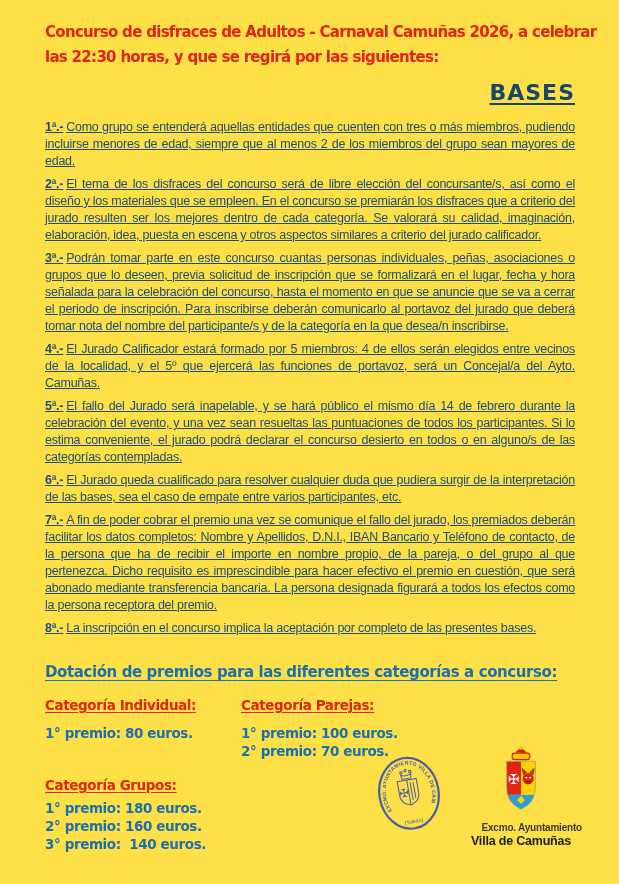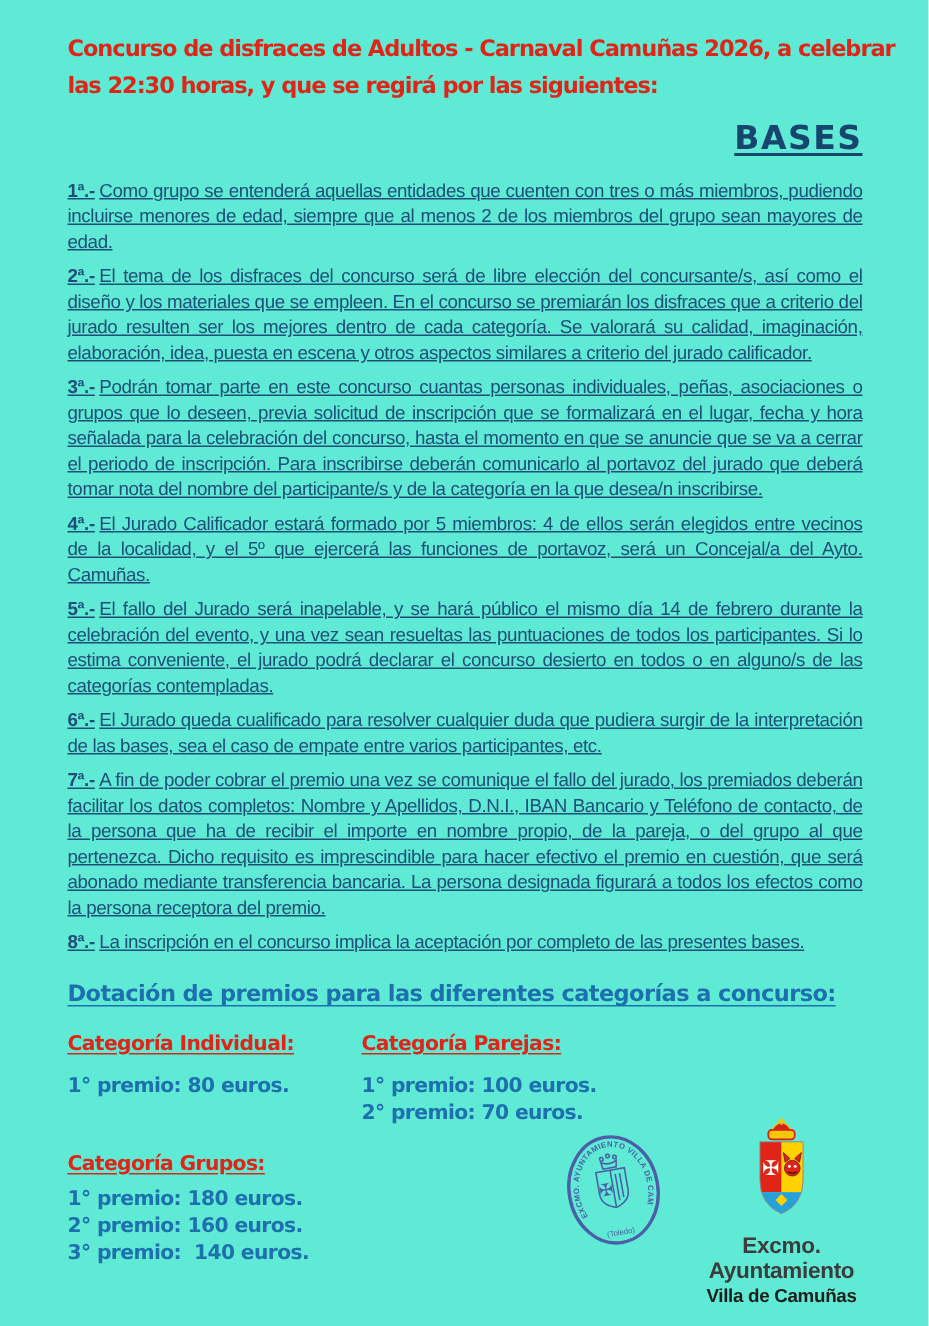--- a/index.html
+++ b/index.html
@@ -1,18 +1,18 @@
 <!DOCTYPE html>
 <html><head>
 <meta charset="utf-8">
 <style>
   html,body { margin:0; padding:0; background:#ffffff; }
   .page {
     position:relative; width:619px; height:884px; overflow:hidden;
-    background:#5eead4; box-sizing:border-box; padding:20px 44px 0 45px;
+    background:#fde047; box-sizing:border-box; padding:20px 44px 0 45px;
     font-family:"Liberation Sans", sans-serif;
   }
   
   .header-intro { margin:0; }
   .header-line {
     color:#e02417; font-family:"DejaVu Sans", sans-serif; font-weight:bold;
     font-size:15px; letter-spacing:-0.7px; line-height:25px; white-space:nowrap;
   }
   
   .doc-title { text-align:right; margin-top:10px; margin-bottom:14px; }
@@ -22,21 +22,21 @@
     text-underline-offset:3px;
   }
   
   .rules { }
   .rule {
     color:#1f4e79; font-size:12.5px; letter-spacing:-0.25px; line-height:17px;
     text-align:justify; margin:0 0 6px 0;text-decoration:underline;
   }
   .rule .rule-num { font-weight:bold; margin-right:3px; }
   
-  .prizes-heading { margin-top:16px; }
+  .prizes-heading { margin-top:26px; }
   .prizes-heading span {
     color:#1e6fae; font-family:"DejaVu Sans", sans-serif; font-weight:bold;
     font-size:15px; letter-spacing:-0.4px; text-decoration:underline;
     text-underline-offset:3px;
   }
   
   .prizes-cols { display:flex; margin-top:16px; }
   .prize-col-1 { width:196px; }
   .cat-name {
     color:#e02417; font-family:"DejaVu Sans", sans-serif; font-weight:bold;
@@ -47,22 +47,23 @@
     color:#1e6fae; font-family:"DejaVu Sans", sans-serif; font-weight:bold;
     font-size:13.5px; letter-spacing:-0.4px; line-height:18px; white-space:pre-wrap;
   }
   .grupos { margin-top:17px; }
   .grupos .cat-name { margin-bottom:6px; }
   
   .seal-wrap { position:absolute; left:372px; top:748px; width:74px; height:92px; }
   .arms-wrap { position:absolute; left:460px; top:745px; width:122px; text-align:center; }
   .arms-wrap svg { display:block; margin:0 auto; }
   .arms-caption-1 {
-    color:#3c3c3c; font-weight:bold; font-size:15px; letter-spacing:-0.2px;
+    color:#3c3c3c; font-weight:bold; font-size:10px; letter-spacing:-0.2px;
     margin-top:3px;
+    text-align:right;
   }
   .arms-caption-2 {
     color:#1d1d1b; font-weight:bold; font-size:12.5px; letter-spacing:-0.2px;
     margin-top:1px;
   }
 </style>
 </head>
 <body>
 
 <div class="page">

